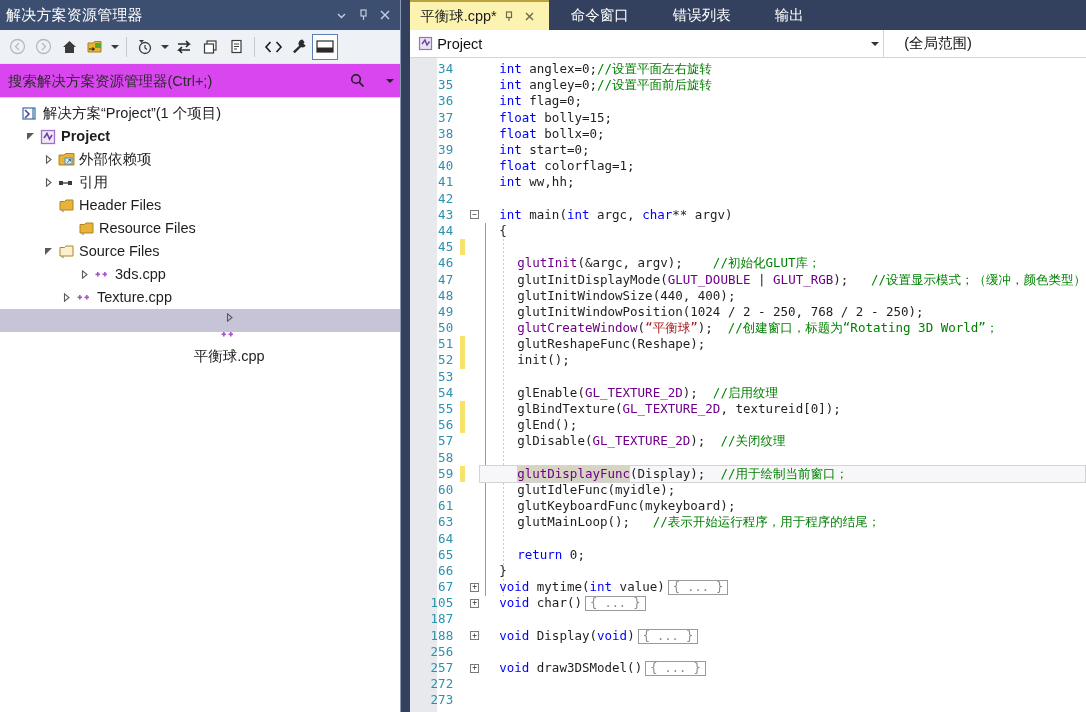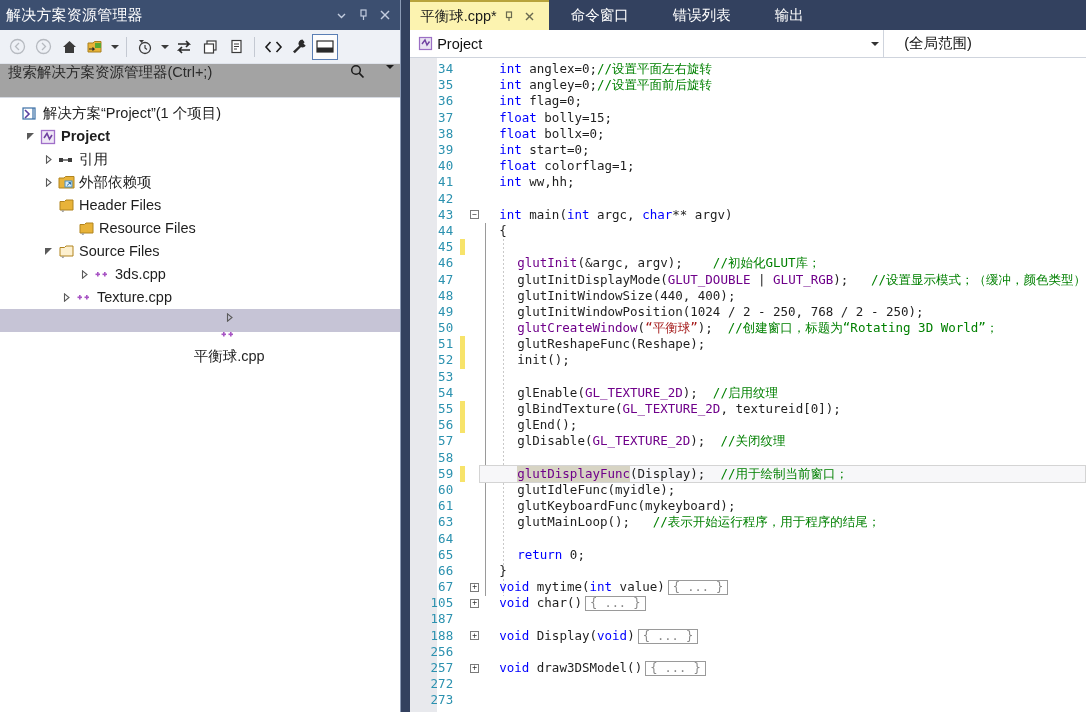--- a/index.html
+++ b/index.html
@@ -45,23 +45,23 @@
   .tb-btn.disabled { color: #b6bac0; }
   .tb-btn.checked { border: 1px solid #5a7fb5; background: #fdfdfd; }
   .tb-caret {
     width: 13px; height: 26px; display: flex; align-items: center; justify-content: center;
     color: #3b3b3b;
   }
   .tb-sep { width: 1px; height: 20px; background: #c4c9d2; margin: 0 5px; }
 
   .se-search {
     height: 34px; flex: 0 0 34px;
-    background: #a3a3a3;
+    background: #d946ef;
     border-bottom: 1px solid #d6dae2;
-    display: flex; align-items: flex-start; padding: 0 4px 0 8px; gap: 16px;
+    display: flex; align-items: center; padding: 0 4px 0 8px; gap: 16px;
   }
   .se-search-input {
     flex: 1 1 auto; border: none; outline: none;
     font-family: "Liberation Sans", sans-serif; font-size: 14.5px; color: #111;
     background: transparent;
   }
   .se-search-input::placeholder { color: #2b2b2b; opacity: 1; }
   .se-search-icon { width: 22px; display: flex; align-items: center; justify-content: center; color: #1c1c1c; }
   .se-search-caret { width: 12px; display: flex; align-items: center; justify-content: center; color: #1c1c1c; }
 
@@ -345,42 +345,42 @@
           </span>
           <span class="tree-label">Project</span>
         </div>
         <div class="tree-row" style="padding-left: 40px;">
           <span class="tw-arrow">
             <svg width="9" height="9" viewBox="0 0 9 9">
               <path d="M2.5 0.8 L7 4.5 L2.5 8.2 Z" fill="none" stroke="#5a5a5a" stroke-width="1.1"></path>
             </svg>
           </span>
           <span class="tw-icon">
+            <svg width="17" height="15" viewBox="0 0 17 15">
+              <path d="M1 3 H6 L7.5 1.5 H16 V13 H1 Z" fill="#e8b339" stroke="#b1841f" stroke-width="1"></path>
+              <rect x="7" y="6" width="7" height="6" fill="#d9edf8" stroke="#4a90c4" stroke-width="1"></rect>
+              <path d="M9 10.5 L12.5 7.5 M10.5 7.5 H12.5 V9.5" stroke="#2b6ca3" stroke-width="1" fill="none"></path>
+            </svg>
+          </span>
+          <span class="tree-label">外部依赖项</span>
+        </div>
+        <div class="tree-row" style="padding-left: 40px;">
+          <span class="tw-arrow">
+            <svg width="9" height="9" viewBox="0 0 9 9">
+              <path d="M2.5 0.8 L7 4.5 L2.5 8.2 Z" fill="none" stroke="#5a5a5a" stroke-width="1.1"></path>
+            </svg>
+          </span>
+          <span class="tw-icon">
             <svg width="16" height="16" viewBox="0 0 16 16">
               <rect x="1" y="6" width="4" height="4" fill="#3b3b3b"></rect>
               <rect x="10" y="6" width="4" height="4" fill="#3b3b3b"></rect>
               <line x1="5" y1="8" x2="10" y2="8" stroke="#3b3b3b" stroke-width="1.3"></line>
             </svg>
           </span>
           <span class="tree-label">引用</span>
-        </div>
-        <div class="tree-row" style="padding-left: 40px;">
-          <span class="tw-arrow">
-            <svg width="9" height="9" viewBox="0 0 9 9">
-              <path d="M2.5 0.8 L7 4.5 L2.5 8.2 Z" fill="none" stroke="#5a5a5a" stroke-width="1.1"></path>
-            </svg>
-          </span>
-          <span class="tw-icon">
-            <svg width="17" height="15" viewBox="0 0 17 15">
-              <path d="M1 3 H6 L7.5 1.5 H16 V13 H1 Z" fill="#e8b339" stroke="#b1841f" stroke-width="1"></path>
-              <rect x="7" y="6" width="7" height="6" fill="#d9edf8" stroke="#4a90c4" stroke-width="1"></rect>
-              <path d="M9 10.5 L12.5 7.5 M10.5 7.5 H12.5 V9.5" stroke="#2b6ca3" stroke-width="1" fill="none"></path>
-            </svg>
-          </span>
-          <span class="tree-label">外部依赖项</span>
         </div>
         <div class="tree-row" style="padding-left: 40px;">
           <span class="tw-arrow none"></span>
           <span class="tw-icon">
             <svg width="17" height="15" viewBox="0 0 17 15">
               <path d="M2 3.5 H6.5 L8 2 H15 V12 H2 Z" fill="#e8b339" stroke="#b1841f" stroke-width="1"></path>
               <path d="M3 12.5 H6.5 L5 14.3 Z" fill="#8d8d8d"></path>
             </svg>
           </span>
           <span class="tree-label">Header Files</span>

